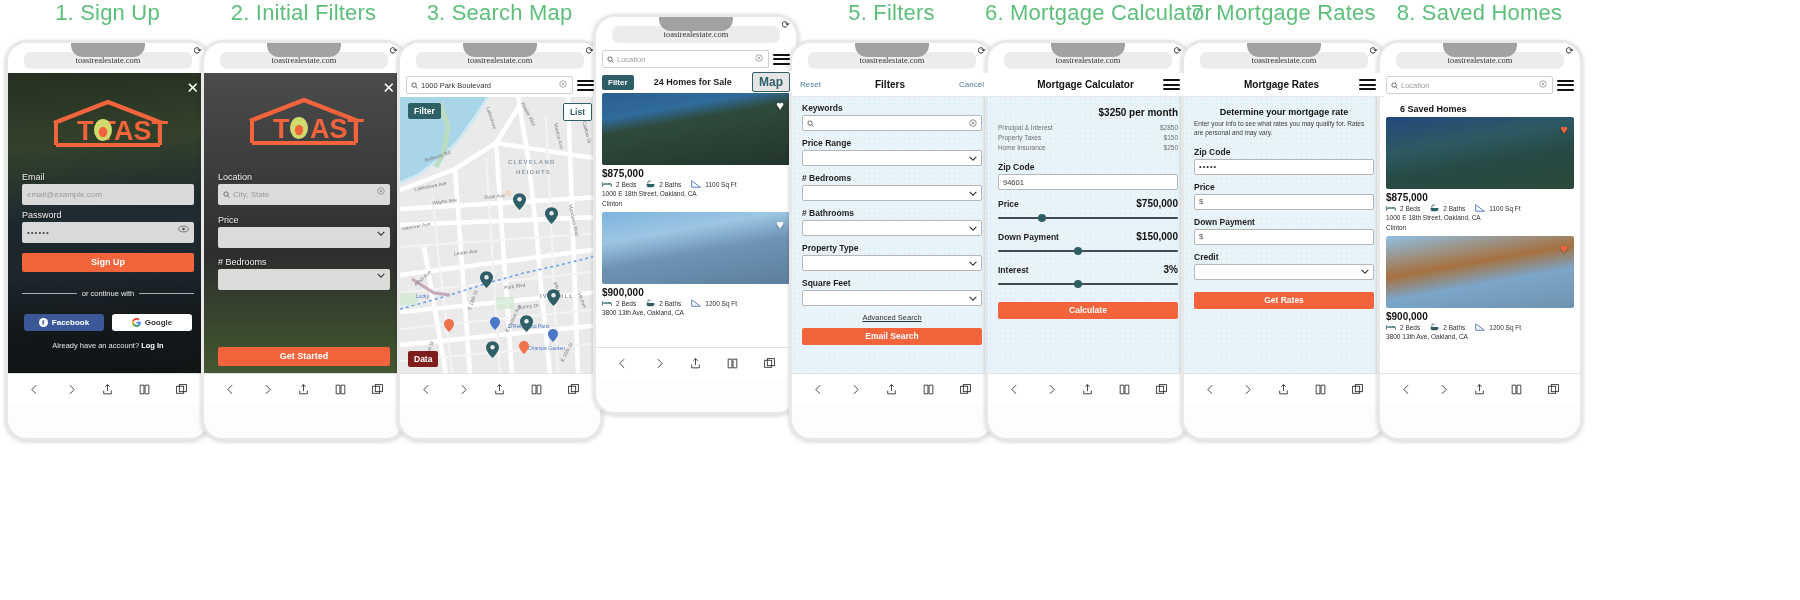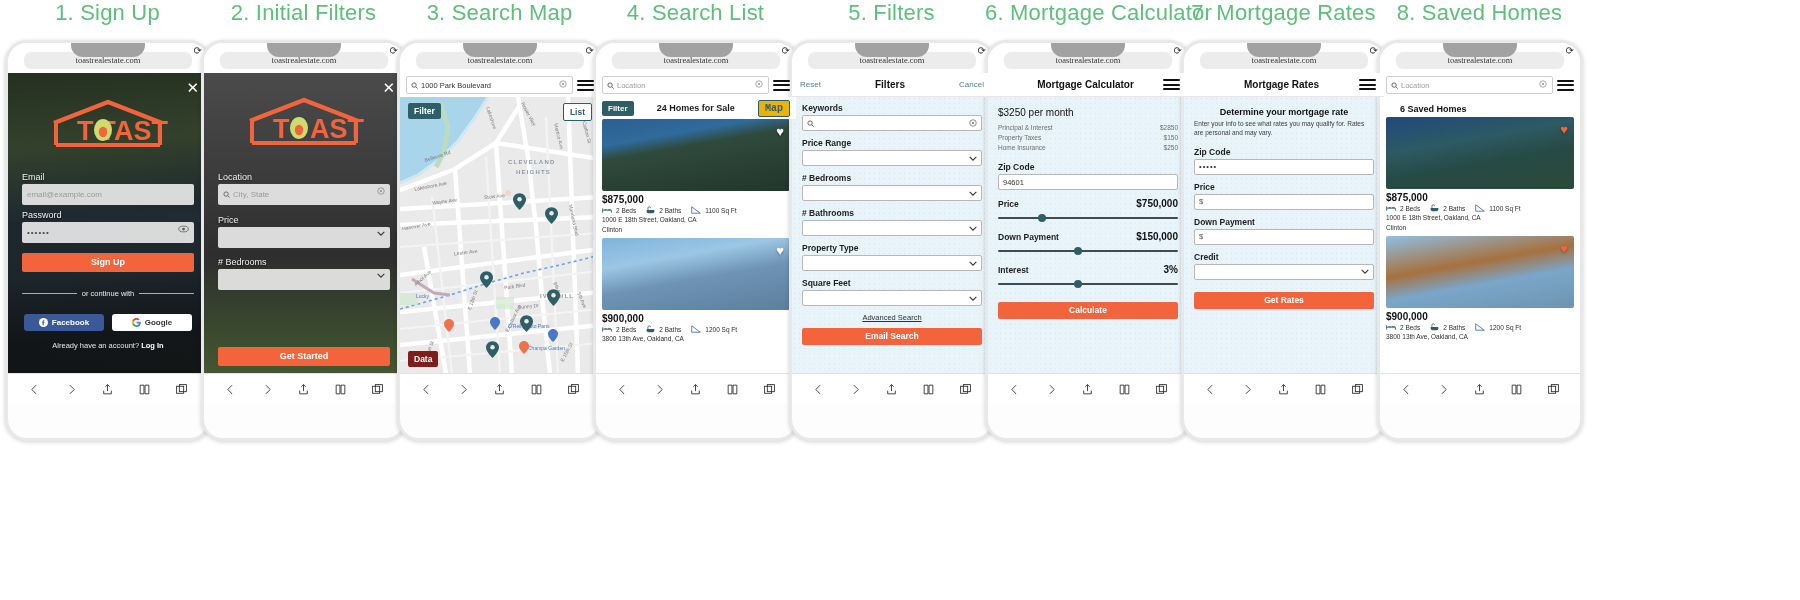--- a/index.html
+++ b/index.html
@@ -106,21 +106,21 @@
   .mcity{position:absolute;font-size:6px;color:#8d9aa6;letter-spacing:1.2px;font-weight:600;white-space:nowrap;}
   .poi{position:absolute;font-size:5px;color:#4b77c9;white-space:nowrap;}
 
   
   .listhead{
     position:absolute;top:24px;left:0;right:0;height:22px;background:#fff;
     display:flex;align-items:center;padding:0 6px;gap:6px;z-index:4;
   }
   .lh-title{flex:1;text-align:center;font-size:9px;font-weight:bold;color:#1b1b1b;}
   .tagdark{background:#2e5f66;color:#fff;font-size:8px;font-weight:bold;padding:3px 6px;border-radius:2px;}
-  .tagout{background:#eab308;color:#2e5f66;font-size:10px;font-weight:bold;padding:2px 6px;border:1px solid #2e5f66;border-radius:2px;font-family:Liberation Mono, monospace;}
+  .tagout{background:#e5e5e5;color:#2e5f66;font-size:12px;font-weight:bold;padding:2px 6px;border:1px solid #2e5f66;border-radius:2px;}
   .listing{position:relative;margin:0 6px 4px;}
   .lphoto{height:72px;border-radius:2px;position:relative;overflow:hidden;}
   .ph1{background:linear-gradient(170deg,#2b5f91 0%,#2f6b9b 26%,#2f4a3c 40%,#22352c 100%);}
   .ph2{background:linear-gradient(170deg,#7fb4dd 0%,#9cc6e4 30%,#6e93b5 55%,#5d7f9e 100%);}
   .ph3{background:linear-gradient(170deg,#20497c 0%,#2d5a63 35%,#274a45 60%,#2b4a3a 100%);}
   .ph4{background:linear-gradient(170deg,#8fc0e6 0%,#a6713f 40%,#7ba6c9 62%,#6e93b0 100%);}
   .heart{
     position:absolute;right:6px;top:5px;color:#fff;font-size:13px;
     filter:drop-shadow(0 1px 1px rgba(0,0,0,.35));
   }
@@ -147,21 +147,21 @@
   .fin{
     height:14px;background:#fff;border:1px solid #b7b7b7;border-radius:2px;
     display:flex;align-items:center;padding:0 4px;font-size:7.5px;color:#555;
     justify-content:space-between;margin-bottom:7px;
   }
   .advlink{text-align:center;font-size:7.5px;color:#2f2f2f;text-decoration:underline;margin:2px 0 6px;}
   .big-btn{
     background:#f4643c;color:#fff;text-align:center;font-size:8.5px;font-weight:bold;
     height:17px;line-height:17px;border-radius:2px;
   }
-  .permonth{text-align:left;font-size:10px;font-weight:normal;color:#111;margin:4px 0 5px;}
+  .permonth{text-align:right;font-size:10px;font-weight:bold;color:#111;margin:4px 0 5px;}
   .brkrow{display:flex;justify-content:space-between;font-size:6.5px;color:#6d6d6d;line-height:1.55;}
   .sl-row{display:flex;justify-content:space-between;align-items:baseline;margin-top:8px;}
   .sl-lab{font-size:8.5px;font-weight:bold;color:#1d1d1d;}
   .sl-val{font-size:10px;font-weight:bold;color:#111;}
   .slider{position:relative;height:10px;margin-top:4px;}
   .slider .track{position:absolute;top:4px;left:0;right:0;height:2px;background:#3f4a52;border-radius:2px;}
   .slider .knob{position:absolute;top:1px;width:8px;height:8px;border-radius:50%;background:#2e5f66;}
   .rates-title{text-align:center;font-size:9px;font-weight:bold;color:#111;margin:4px 0 3px;}
   .rates-sub{font-size:6.5px;color:#3b3b3b;line-height:1.35;margin-bottom:7px;}
   .savedhdr{font-size:9px;font-weight:bold;color:#111;margin:5px 20px 5px;}
@@ -524,21 +524,20 @@
           <svg viewBox="0 0 24 24">
               <rect x="3" y="6" width="13" height="13"></rect>
               <rect x="8" y="3" width="13" height="13"></rect>
             </svg>
         </div>
       </div>
     </div>
   </div>
 
   <div class="screen-col" style="left:593px;">
-    <div class="screen-title">4. Search List</div>
     <div class="phone">
       <div class="notch"></div>
       <div class="urlbar">
         <div class="urlpill">
           <span>toastrealestate.com</span>
         </div>
         <div class="reload">⟳</div>
       </div>
       <div class="body">
         <div class="searchbar">

